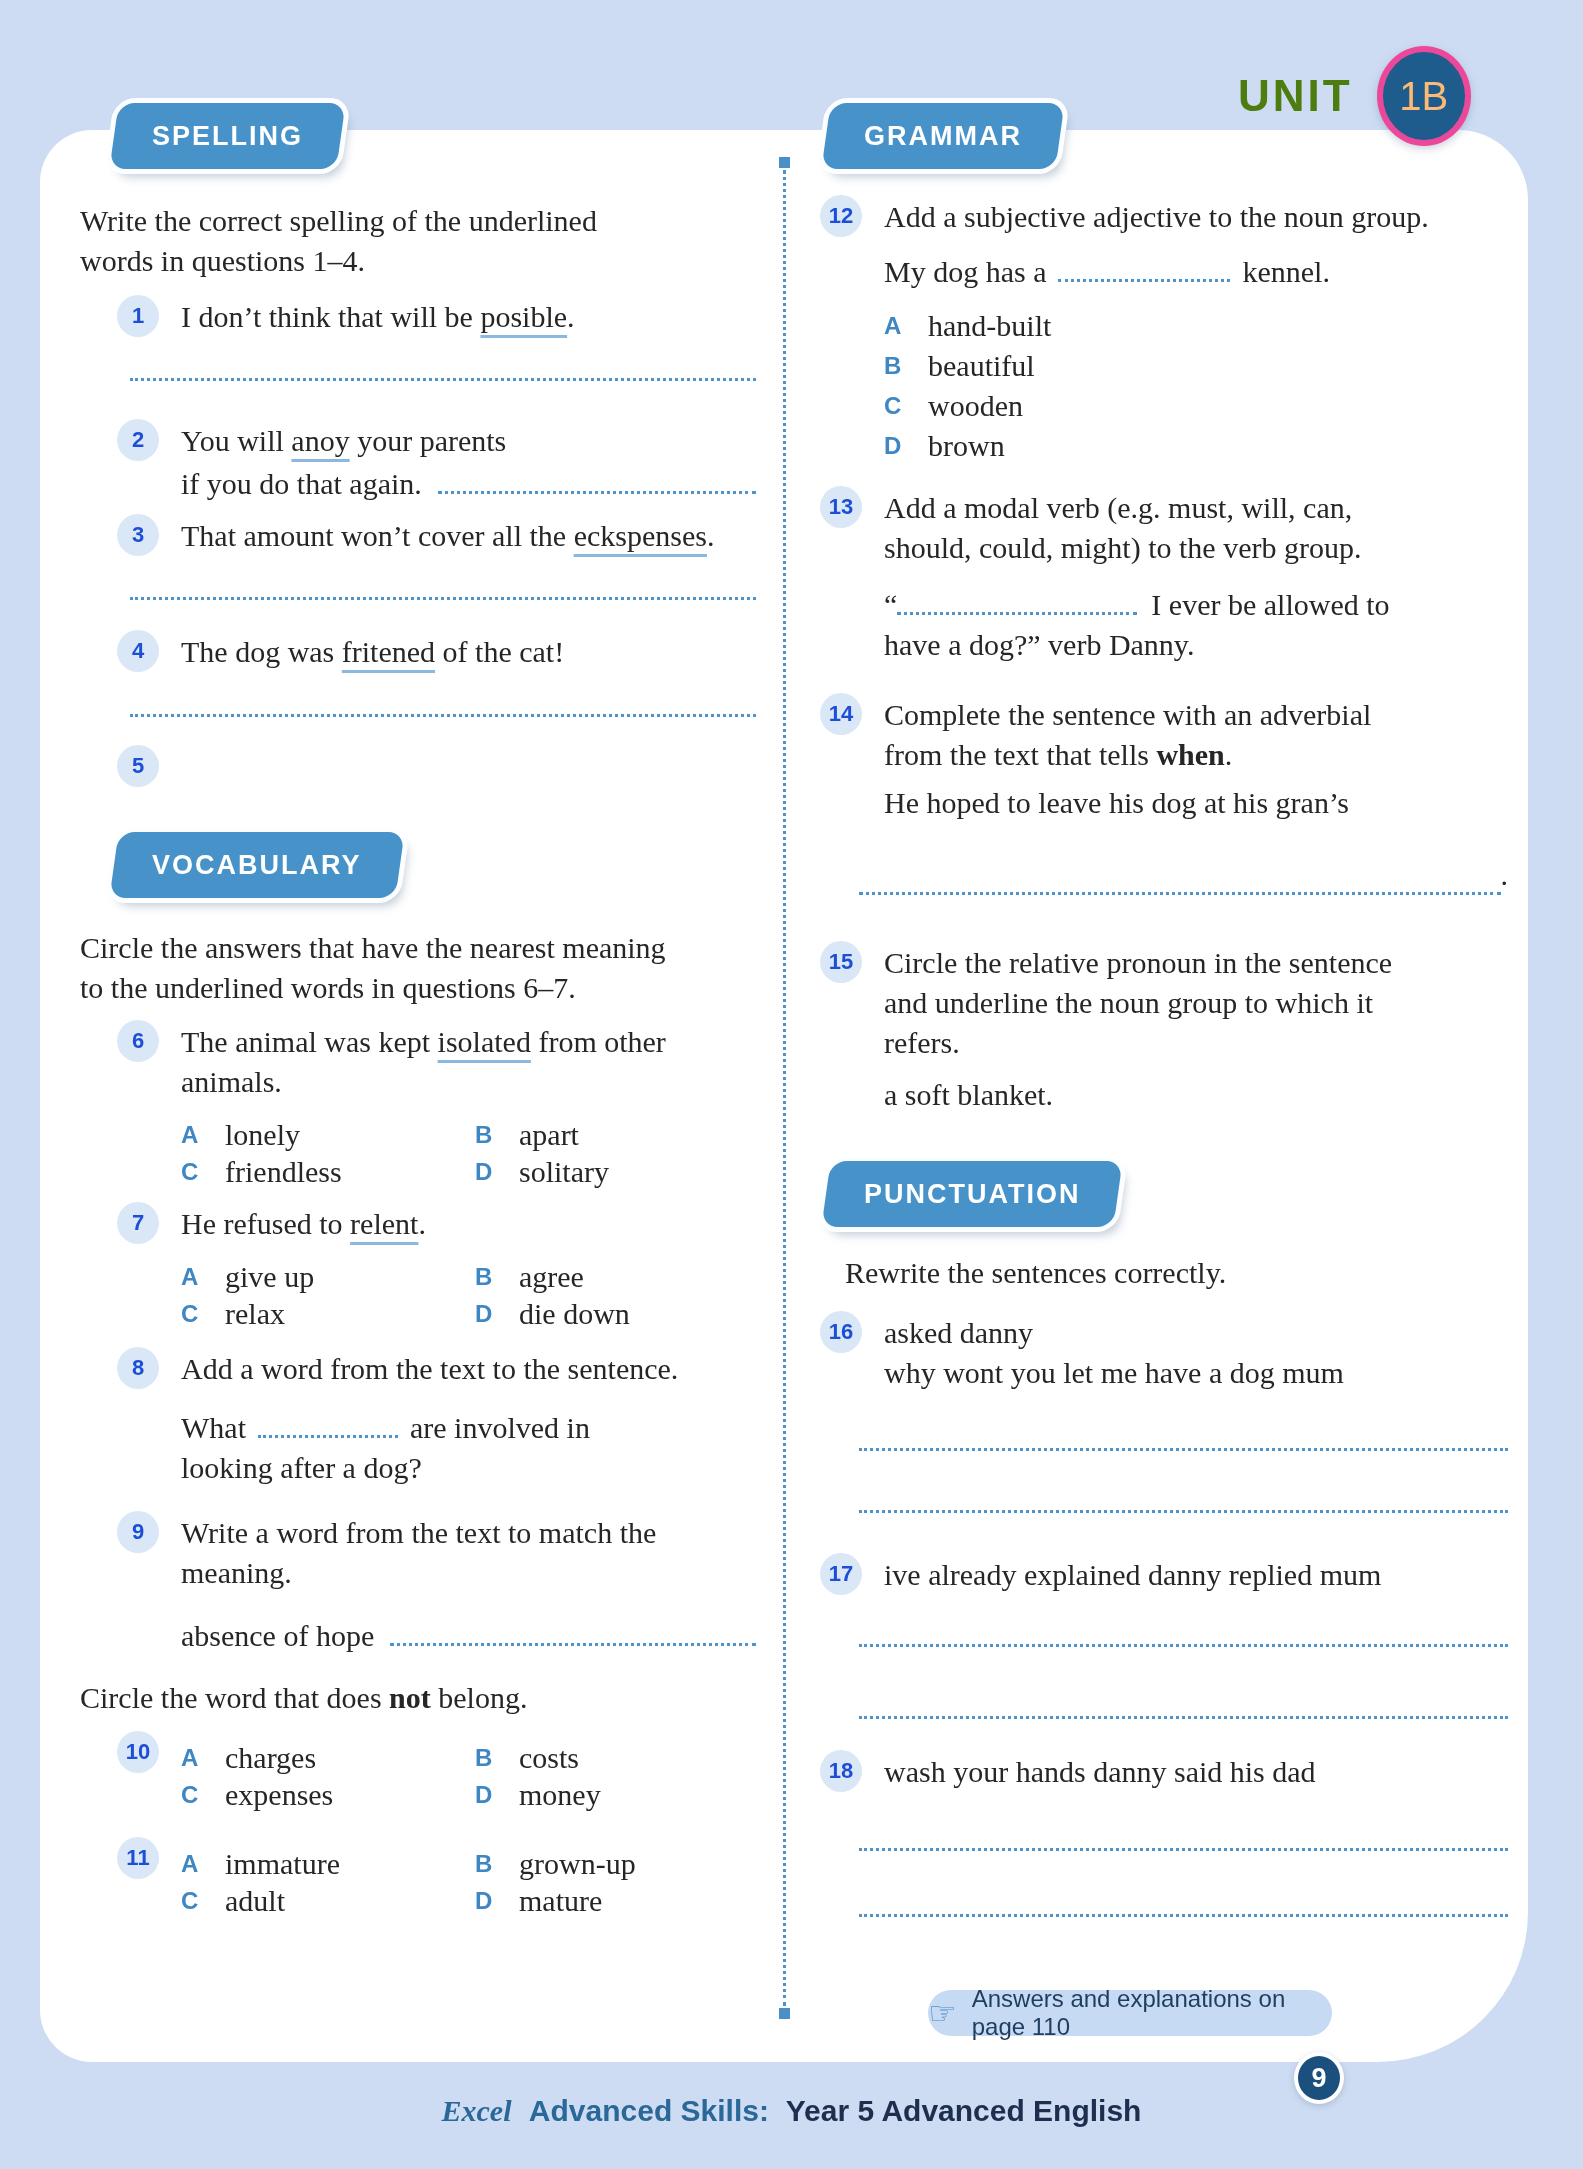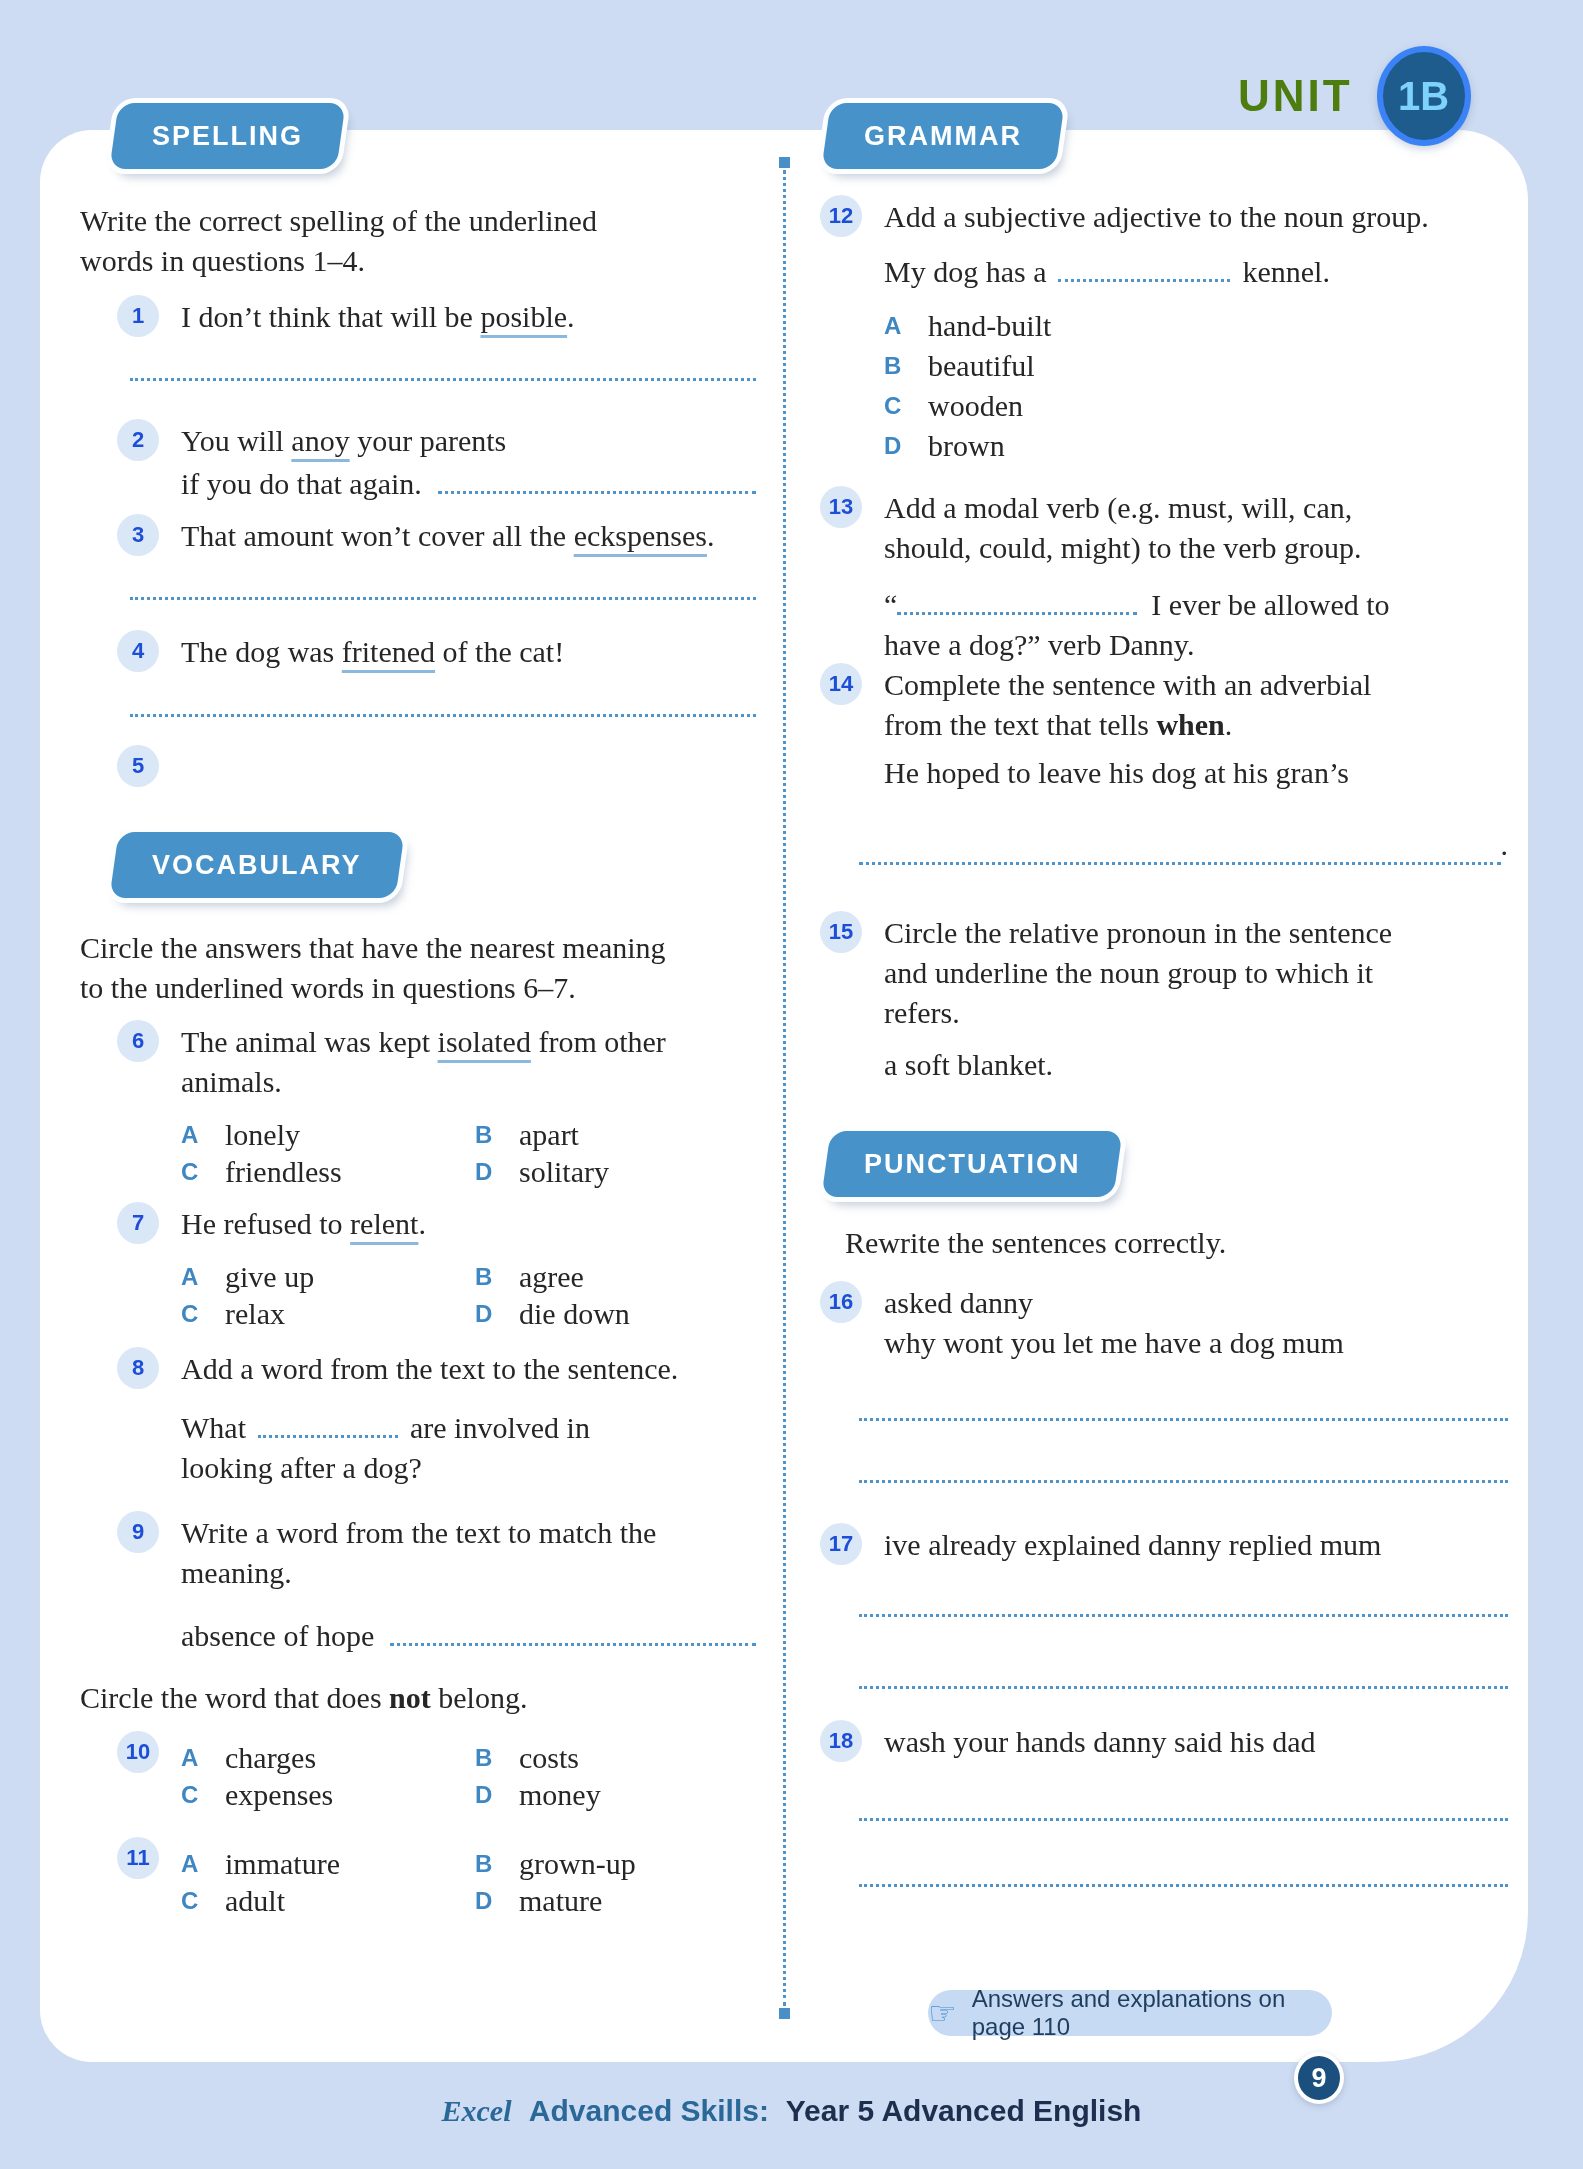--- a/index.html
+++ b/index.html
@@ -9,22 +9,22 @@
         border-radius:52px 70px 150px 52px;}
   .divider{position:absolute;left:783px;top:170px;height:1836px;width:0;
         border-left:3px dotted #4e93c9;}
   .divider::before,.divider::after{content:"";position:absolute;left:-7px;width:11px;height:11px;background:#4a8fc7;}
   .divider::before{top:-13px;}
   .divider::after{bottom:-13px;}
 
   .unit-header{position:absolute;left:1238px;top:46px;display:flex;align-items:center;gap:24px;}
   .unit-label{font-family:"Liberation Sans",sans-serif;font-weight:700;font-size:44px;
         letter-spacing:3px;color:#4d7c0f;}
-  .unit-circle{width:82px;height:88px;background:#1e5c8e;border:6px solid #3b82f6;border-radius:50%;
-        color:#7dd3fc;font-family:"Liberation Sans",sans-serif;font-weight:700;font-size:40px;
+  .unit-circle{width:82px;height:88px;background:#1e5c8e;border:6px solid #ec4899;border-radius:50%;
+        color:#fdba74;font-family:"Liberation Sans",sans-serif;font-weight:400;font-size:40px;
         display:flex;align-items:center;justify-content:center;box-shadow:0 3px 8px rgba(110,130,160,.35);}
 
   .badge-row{display:block;}
   .badge{display:inline-block;background:#4793c9;color:#fff;border-radius:16px;
         transform:skewX(-8deg);padding:0 38px;height:66px;line-height:66px;
         font-family:"Liberation Sans",sans-serif;font-weight:700;font-size:27px;letter-spacing:2px;
         box-shadow:0 0 0 5px #fdfeff,6px 8px 9px rgba(110,130,160,.4);}
   .badge>span{display:inline-block;transform:skewX(8deg);}
 
   .col{position:absolute;top:103px;}
@@ -308,21 +308,21 @@
       <div class="qbody">
         <span class="line">Add a modal verb (e.g. must, will, can,</span>
         <span class="line">should, could, might) to the verb group.</span>
         <div style="margin-top:14px;">
           <span>“</span><span class="blank" style="width:240px;margin-right:14px;"></span><span>I ever be allowed to</span>
           <span class="line">have a dog?” verb Danny.</span>
         </div>
       </div>
     </div>
 
-    <div class="q" style="">
+    <div class="q" style="margin-top:30px;">
       <div class="qnum">14</div>
       <div class="qbody">
         <span class="line">Complete the sentence with an adverbial</span>
         <span class="line"><span>from the text that tells </span><span class="bold">when</span><span>.</span></span>
         <div class="line" style="margin-top:8px;">He hoped to leave his dog at his gran’s</div>
         <div class="ansrow" style="margin-top:32px;">
           <div class="ans-line" style="flex:1;"></div>
           <span>.</span>
         </div>
       </div>

